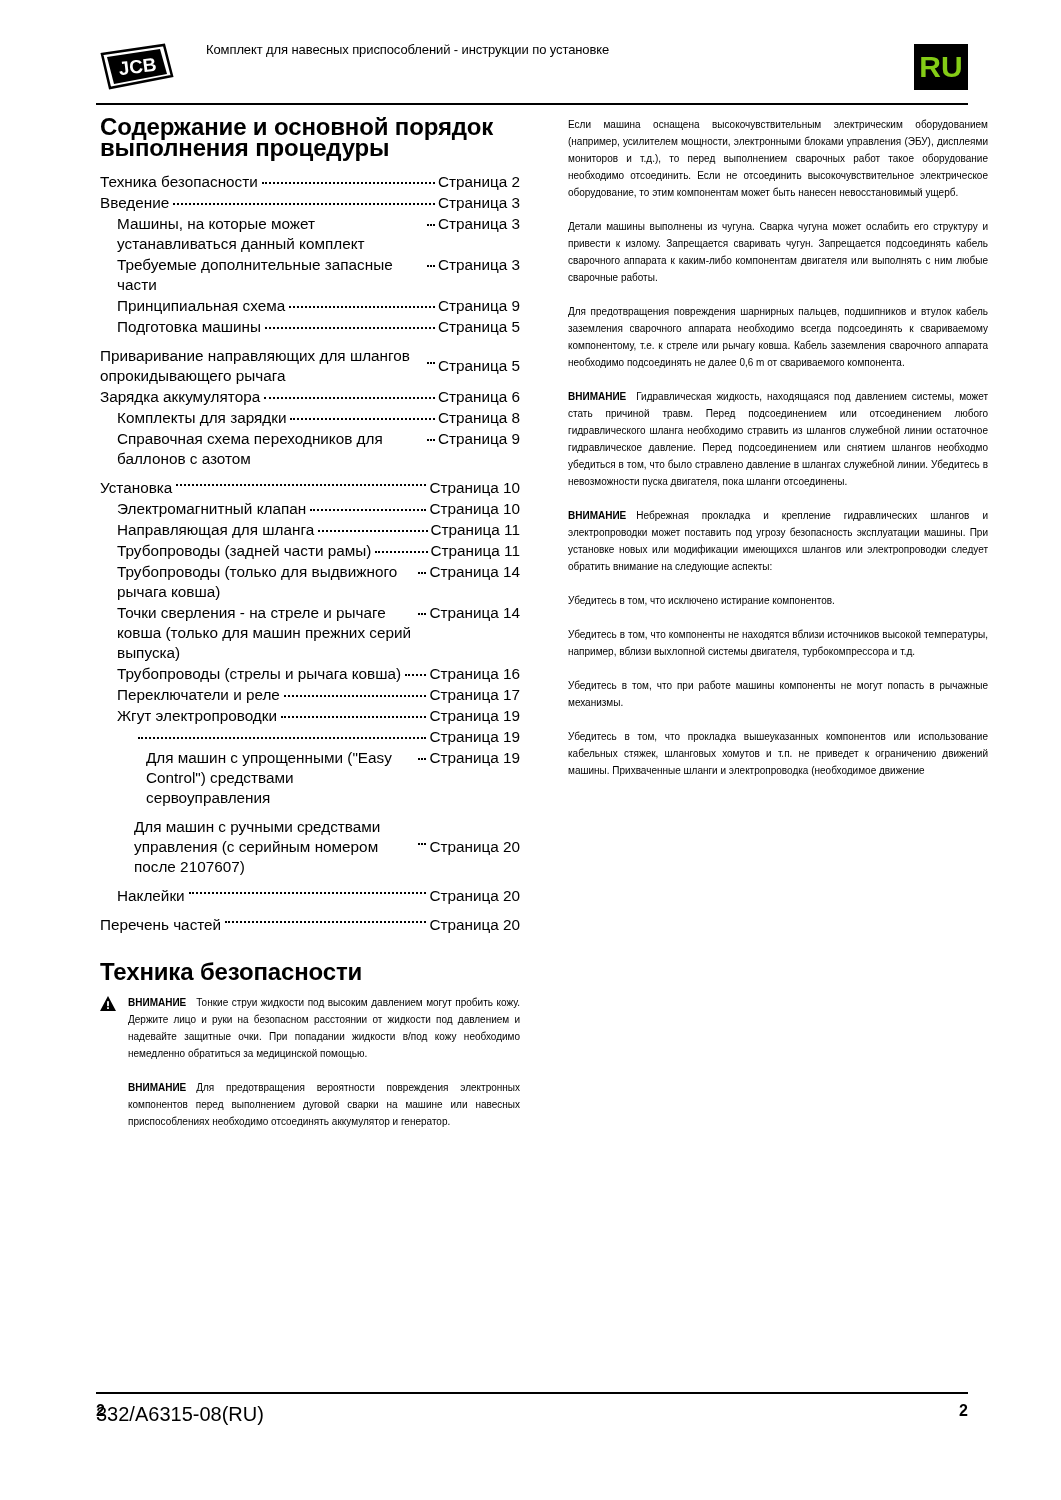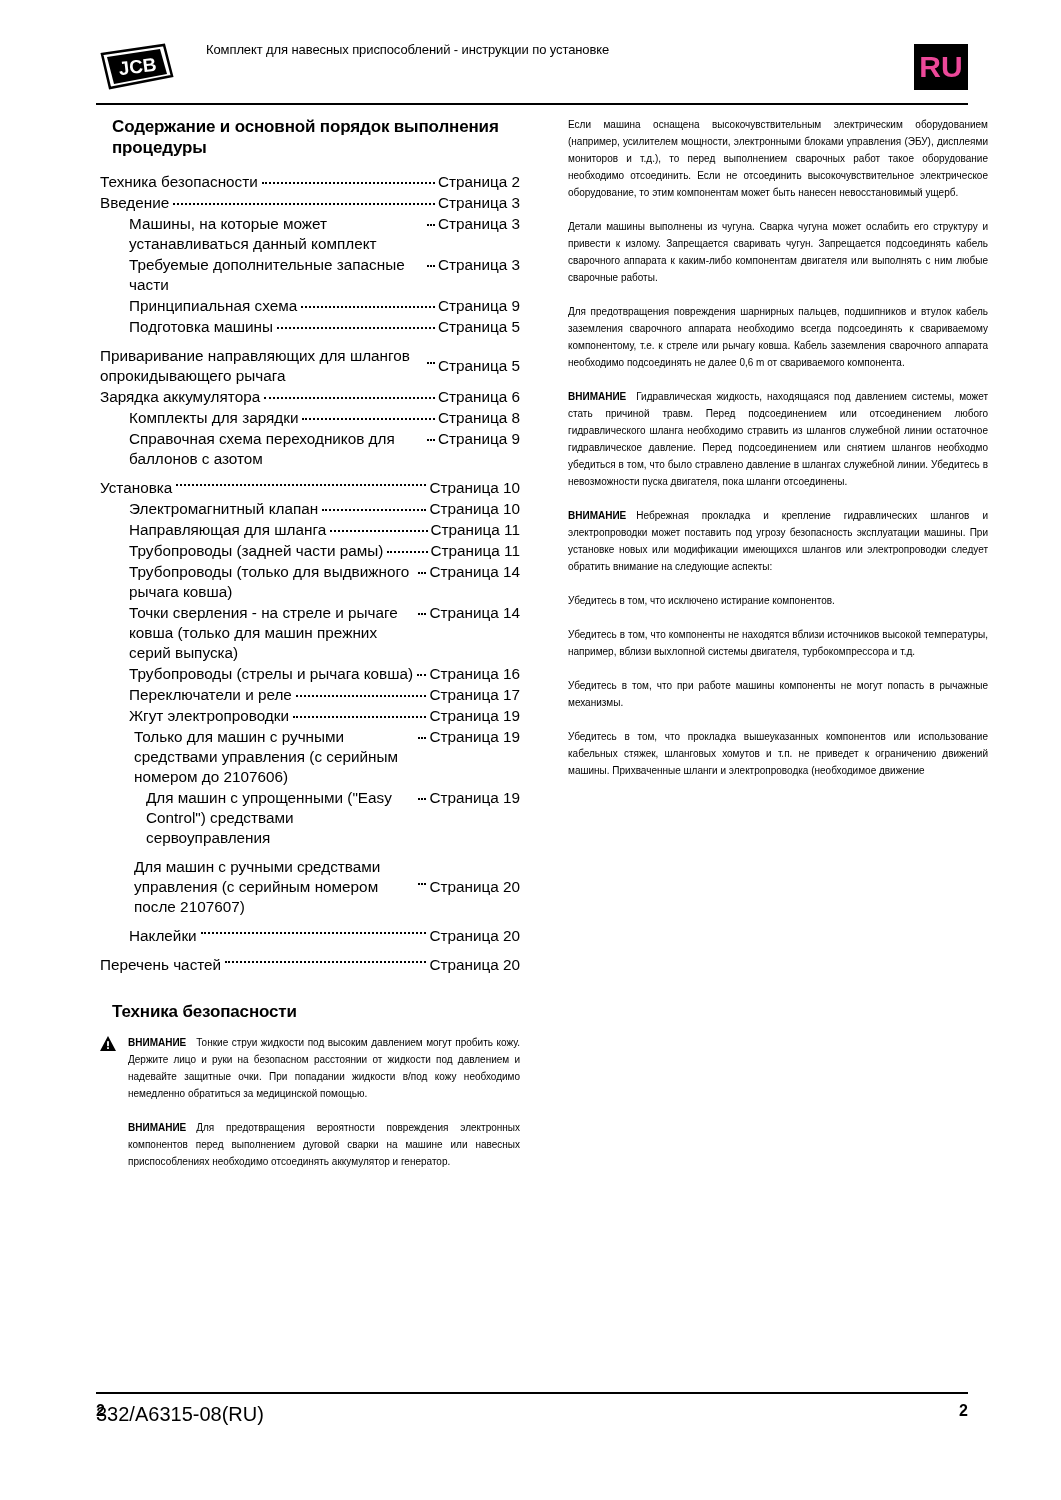--- a/index.html
+++ b/index.html
@@ -47,21 +47,21 @@
     letter-spacing: -0.1px;
   }
   .header-titles div { white-space: nowrap; }
   .ru-badge {
     position: absolute;
     right: 0px;
     top: 6px;
     width: 54px;
     height: 46px;
     background: #000000;
-    color: #ec4899;
+    color: #84cc16;
     font-size: 30px;
     font-weight: bold;
     line-height: 46px;
     text-align: center;
     letter-spacing: 0px;
   }
   .rule {
     position: absolute;
     left: 96px;
     width: 872px;
@@ -75,22 +75,22 @@
   .col {
     position: absolute;
     top: 116px;
     width: 420px;
   }
   .col-left  { left: 100px; }
   .col-right { left: 568px; }
 
   
   h2.sec-title {
-    margin: 0 0 14px 12px;
-    font-size: 17px;
+    margin: 0 0 14px 0;
+    font-size: 24px;
     font-weight: bold;
     line-height: 21px;
     letter-spacing: -0.15px;
   }
   h2.sec-title.safety {
     margin-top: 26px;
     margin-bottom: 12px;
   }
 
   
@@ -111,21 +111,21 @@
     border-bottom: 2px dotted #000;
     position: relative;
     top: -3px;
     height: 0;
   }
   .toc-entry .pg {
     flex: 0 0 auto;
     white-space: nowrap;
   }
   .toc-entry.lvl1 { margin-left: 0px; }
-  .toc-entry.lvl2 { margin-left: 29px; }
+  .toc-entry.lvl2 { margin-left: 17px; }
   .toc-entry.lvl3 { margin-left: 34px; }
   .toc-entry.gap-before { margin-top: 9px; align-items: center; }
 
   
   p.body {
     margin: 0 0 17px 0;
     font-size: 10px;
     line-height: 17px;
     text-align: justify;
     text-justify: inter-word;
@@ -285,21 +285,20 @@
           <span class="tx">Переключатели и реле</span>
           <span class="dots"></span>
           <span class="pg">Страница 17</span>
         </div>
         <div class="toc-entry lvl2">
           <span class="tx">Жгут электропроводки</span>
           <span class="dots"></span>
           <span class="pg">Страница 19</span>
         </div>
         <div class="toc-entry lvl3">
-          <span class="tx">Только для машин с ручными средствами управления (с серийным номером до 2107606)</span>
           <span class="dots"></span>
           <span class="pg">Страница 19</span>
         </div>
         <div class="toc-entry lvl3" style="margin-left: 46px;">
           <span class="tx">Для машин с упрощенными ("Easy Control") средствами сервоуправления</span>
           <span class="dots"></span>
           <span class="pg">Страница 19</span>
         </div>
         <div class="toc-entry lvl3 gap-before">
           <span class="tx">Для машин с ручными средствами управления (с серийным номером после 2107607)</span>

